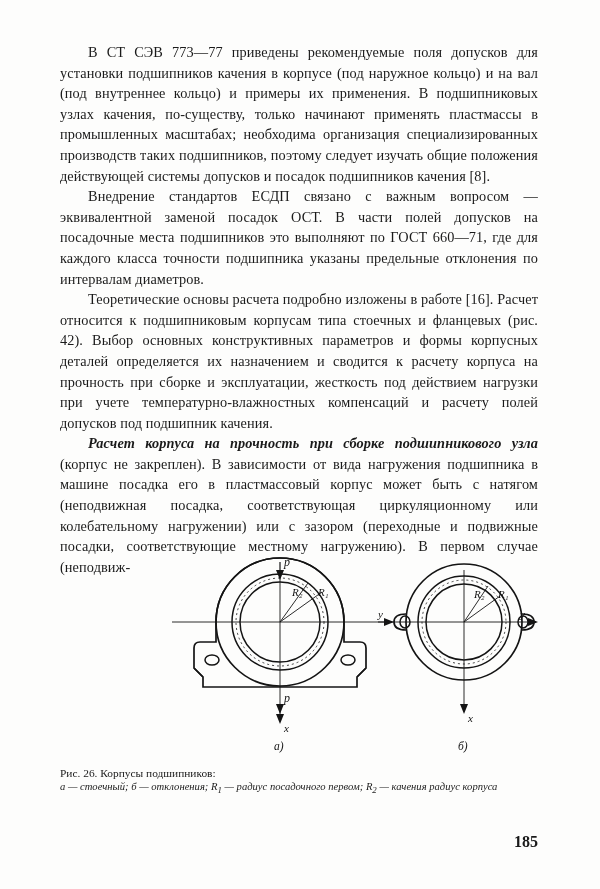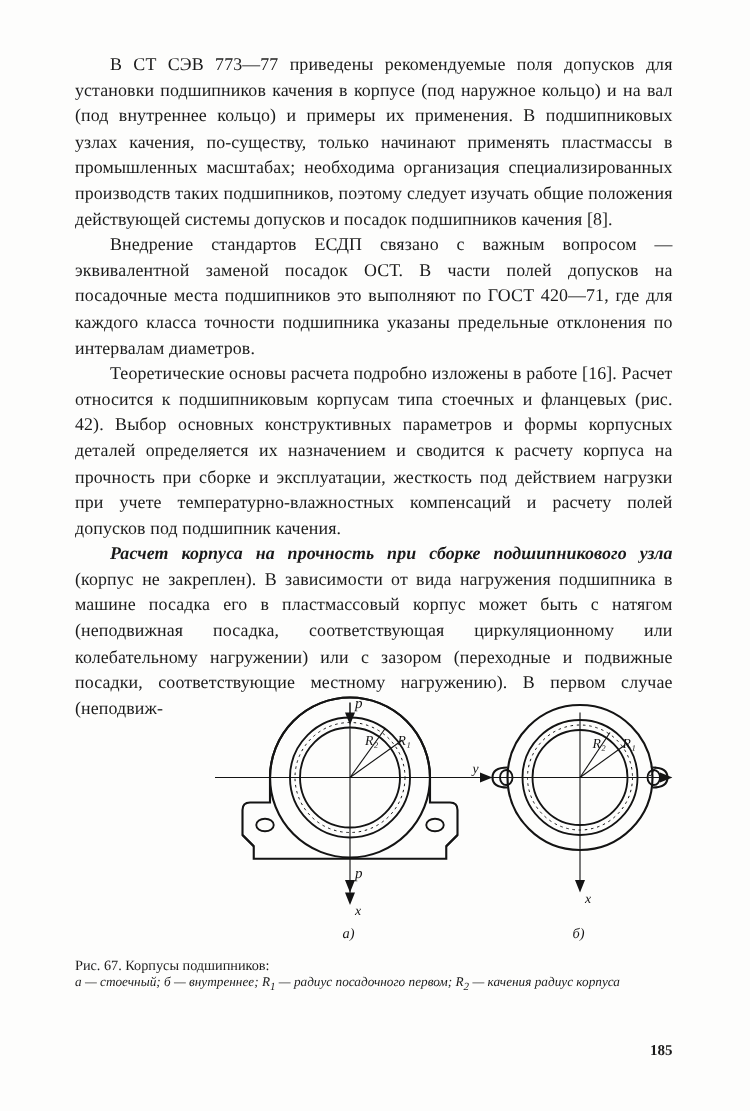--- a/index.html
+++ b/index.html
@@ -66,33 +66,33 @@
     line-height: 14.4px;
   }
   .fig-caption .line2 {
     font-style: italic;
     font-size: 10.6px;
   }
   .page-number {
     position: absolute;
     right: 62px;
     top: 833px;
-    font-size: 12px;
+    font-size: 16px;
     font-weight: bold;
   }
   svg { display: block; }
 </style>
 </head>
 <body>
 
 <div class="page">
 
   <div class="textcol">
     <p class="body">В СТ СЭВ 773—77 приведены рекомендуемые поля допусков для установки подшипников качения в корпусе (под наружное кольцо) и на вал (под внутреннее кольцо) и примеры их применения. В подшипниковых узлах качения, по-существу, только начинают применять пластмассы в промышленных масштабах; необходима организация специализированных производств таких подшипников, поэтому следует изучать общие положения действующей системы допусков и посадок подшипников качения [8].</p>
-    <p class="body">Внедрение стандартов ЕСДП связано с важным вопросом — эквивалентной заменой посадок ОСТ. В части полей допусков на посадочные места подшипников это выполняют по ГОСТ 420—71, где для каждого класса точности подшипника указаны предельные отклонения по интервалам диаметров.</p>
+    <p class="body">Внедрение стандартов ЕСДП связано с важным вопросом — эквивалентной заменой посадок ОСТ. В части полей допусков на посадочные места подшипников это выполняют по ГОСТ 660—71, где для каждого класса точности подшипника указаны предельные отклонения по интервалам диаметров.</p>
 
 
     <p class="body">Теоретические основы расчета подробно изложены в работе [16]. Расчет относится к подшипниковым корпусам типа стоечных и фланцевых (рис. 42). Выбор основных конструктивных параметров и формы корпусных деталей определяется их назначением и сводится к расчету корпуса на прочность при сборке и эксплуатации, жесткость под действием нагрузки при учете температурно-влажностных компенсаций и расчету полей допусков под подшипник качения.</p>
 
     <p class="body"><b class="run">Расчет корпуса на прочность при сборке подшипникового узла</b><span> (корпус не закреплен). В зависимости от вида нагружения подшипника в машине посадка его в пластмассовый корпус может быть с натягом (неподвижная посадка, соответствующая циркуляционному или колебательному нагружении) или с зазором (переходные и подвижные посадки, соответствующие местному нагружению). В первом случае (неподвиж-</span></p>
   </div>
 
   <div class="figure-wrap">
     <svg width="478" height="200" viewBox="0 0 478 200">
       <g fill="none" stroke="#141414" stroke-width="1.5">
@@ -172,21 +172,21 @@
         <text x="414" y="42" font-size="11" font-style="italic">R₂</text>
         <text x="438" y="42" font-size="11" font-style="italic">R₁</text>
 
         <text x="214" y="194" font-size="11.5" font-style="italic">а)</text>
         <text x="398" y="194" font-size="11.5" font-style="italic">б)</text>
       </g>
     </svg>
   </div>
 
   <div class="fig-caption">
-    <div>Рис. 67. Корпусы подшипников:</div>
+    <div>Рис. 26. Корпусы подшипников:</div>
     <div class="line2">
-      <span>а — стоечный; б — внутреннее; R</span><sub>1</sub><span> — радиус посадочного первом; R</span><sub>2</sub><span> — качения радиус корпуса</span>
+      <span>а — стоечный; б — отклонения; R</span><sub>1</sub><span> — радиус посадочного первом; R</span><sub>2</sub><span> — качения радиус корпуса</span>
     </div>
   </div>
 
   <div class="page-number">185</div>
 
 </div>
 
 </body></html>

